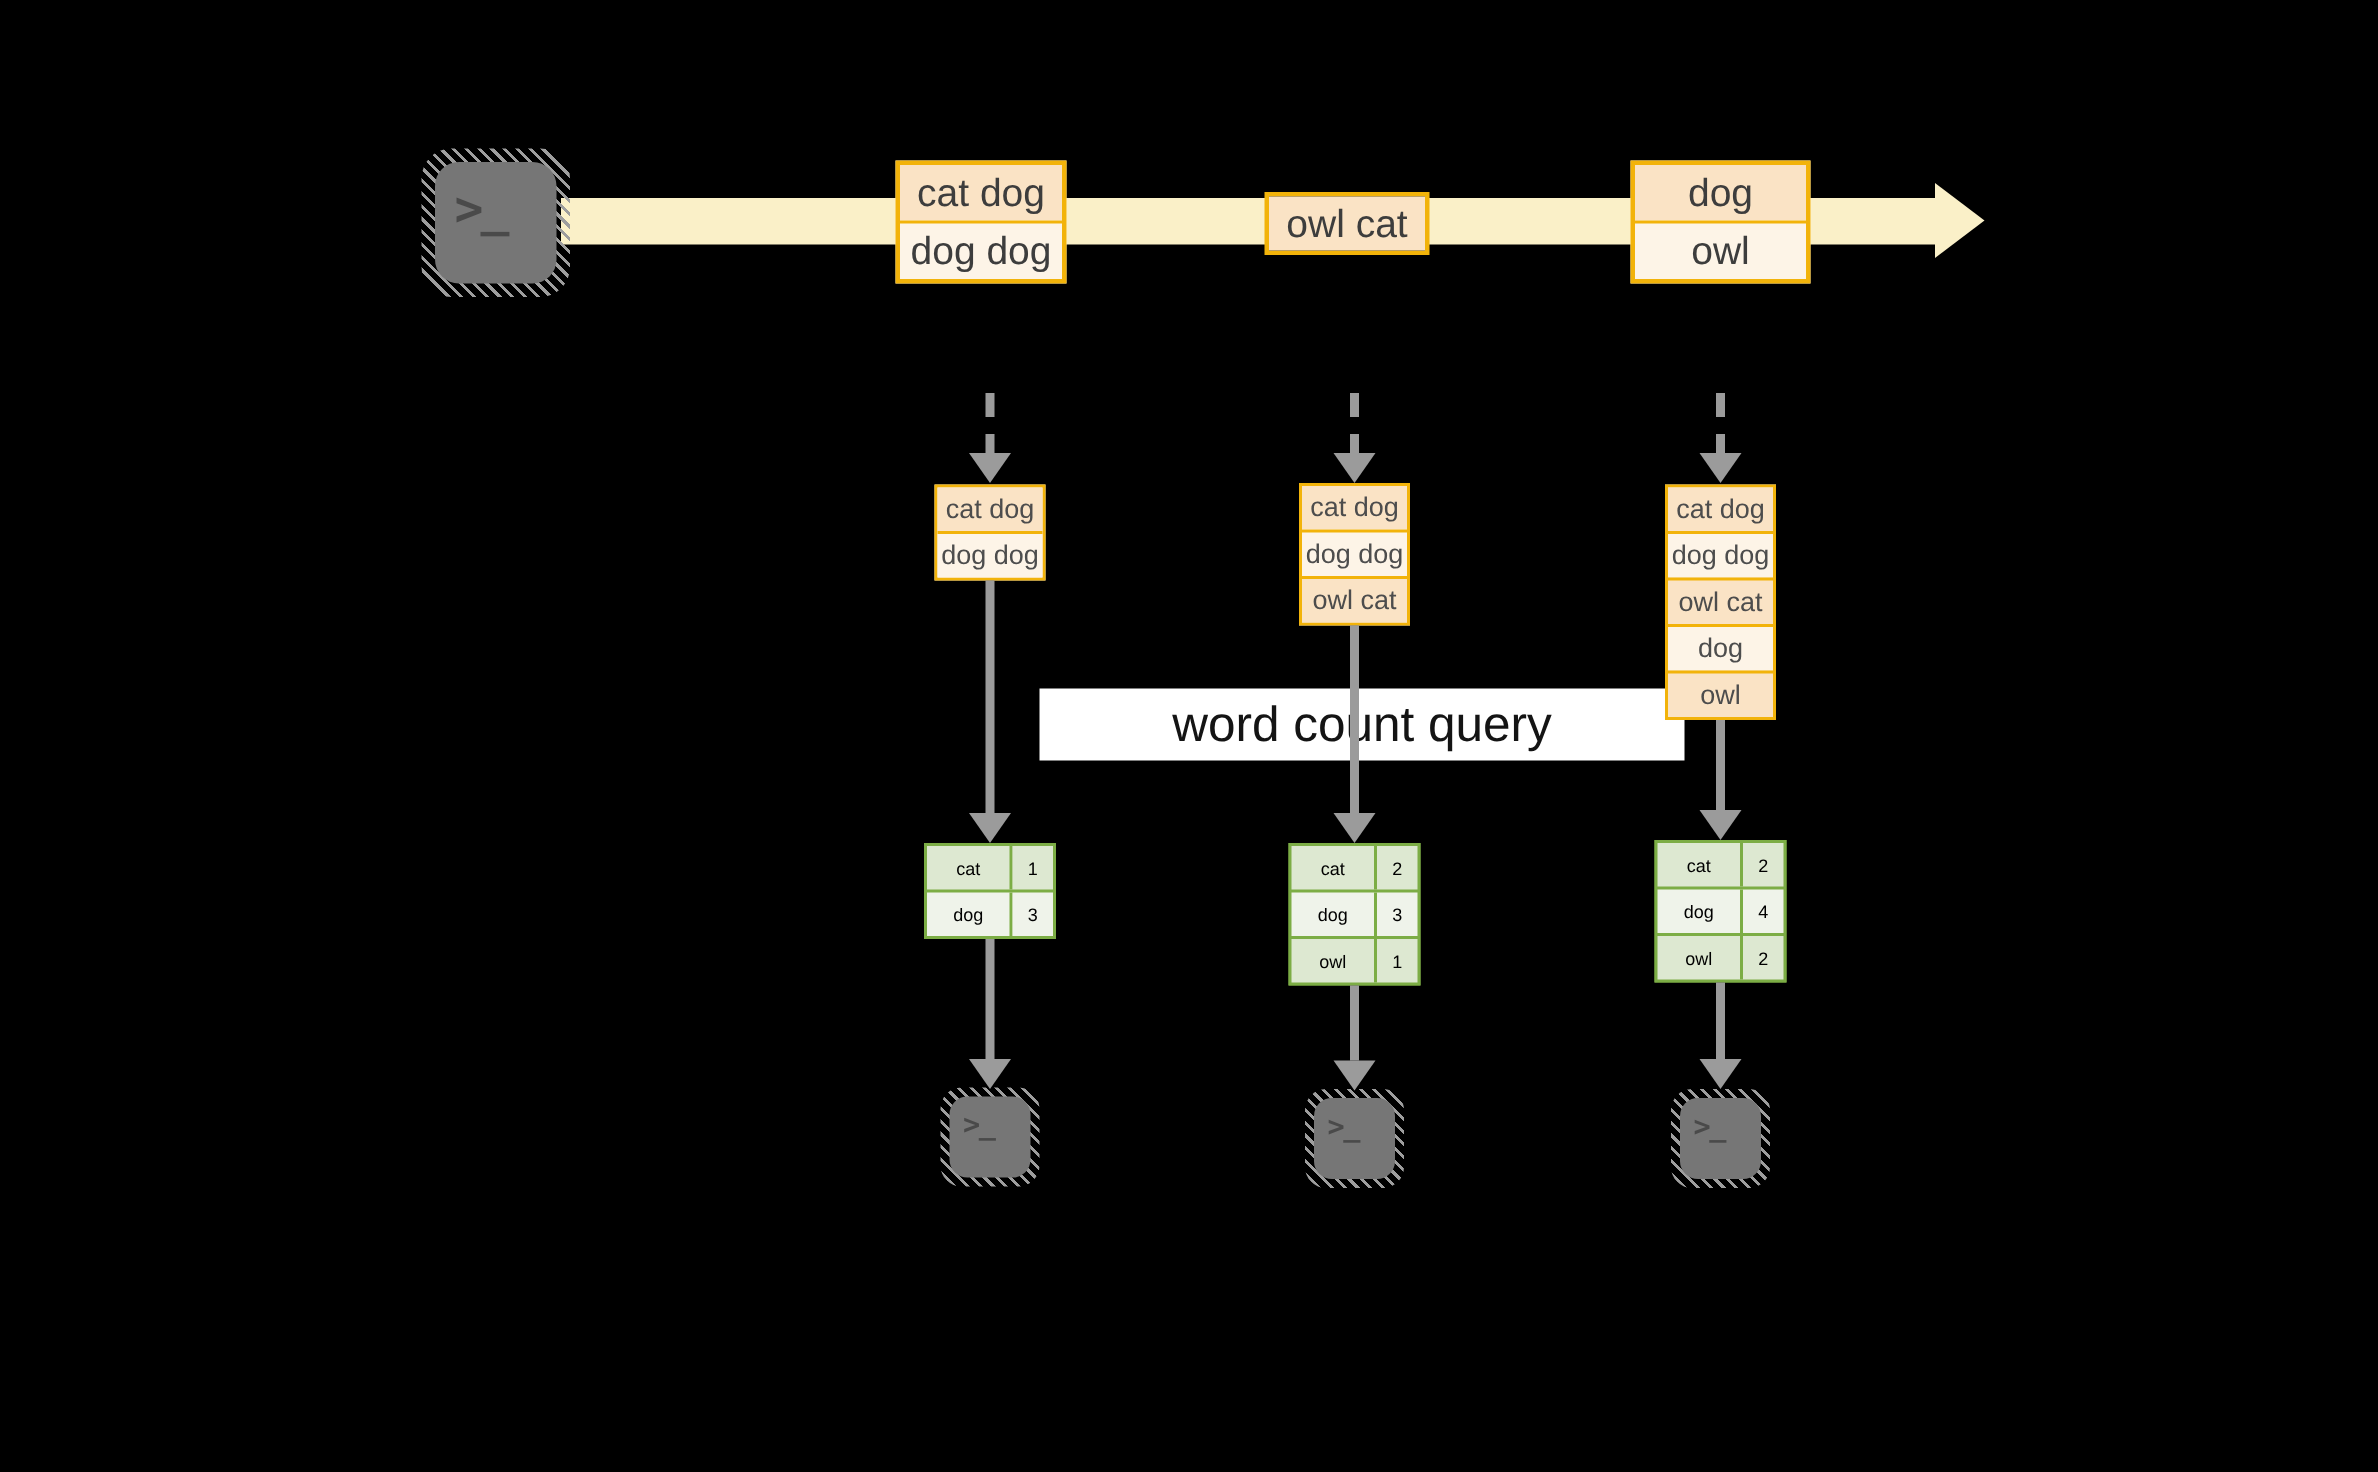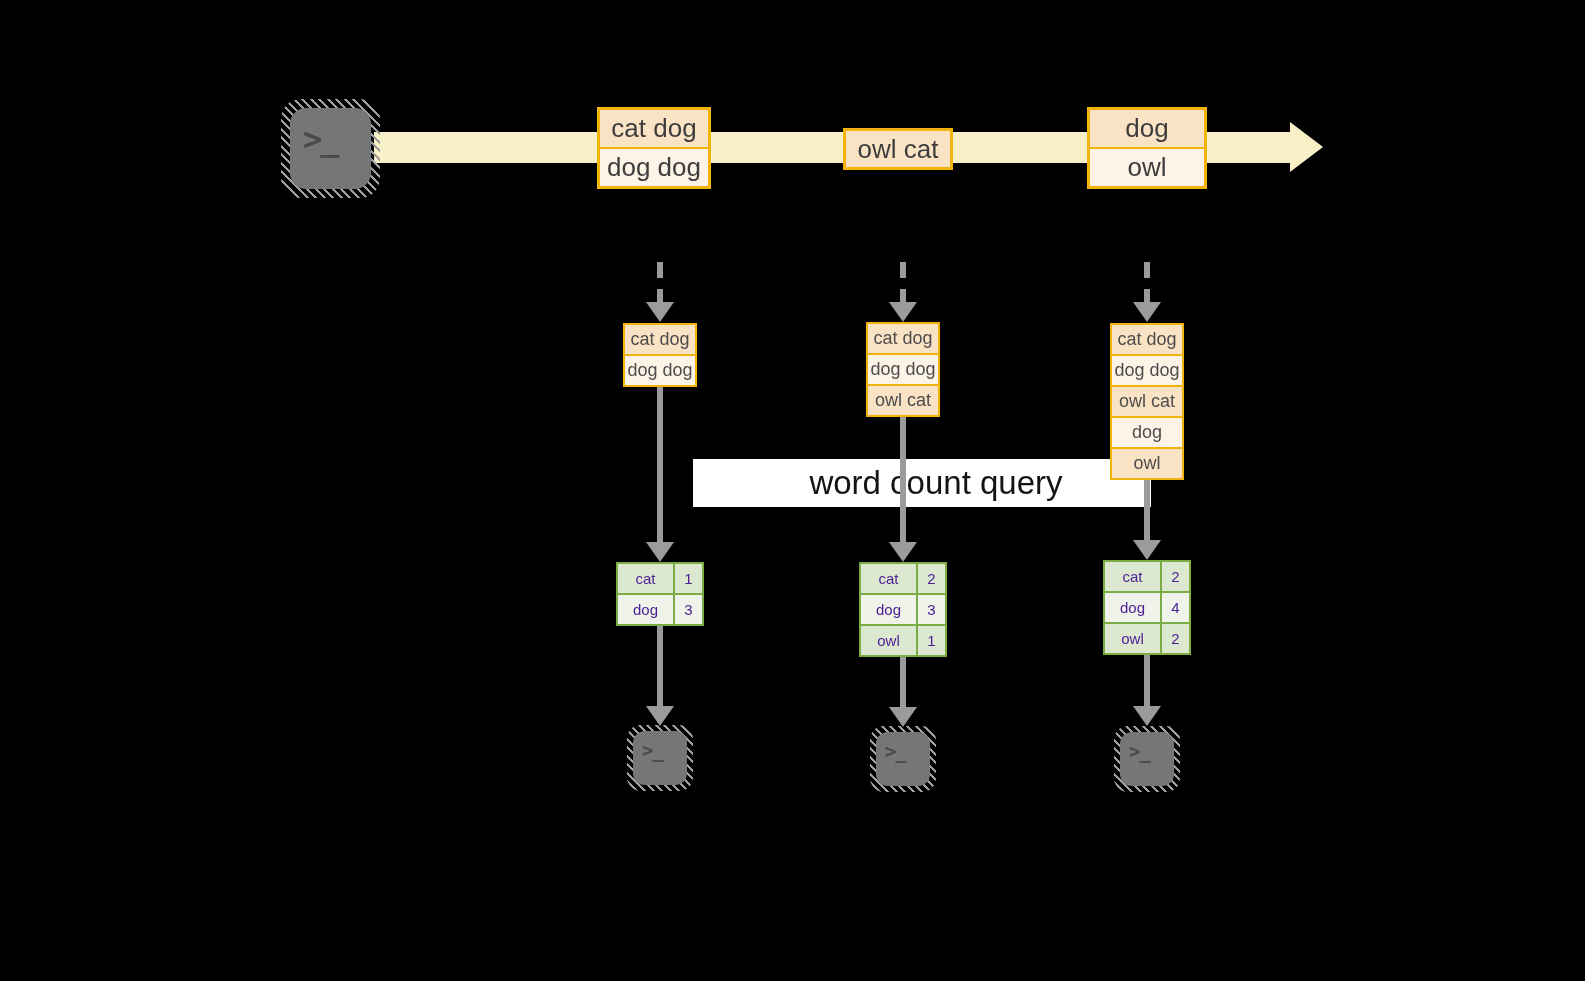--- a/index.html
+++ b/index.html
@@ -50,34 +50,34 @@
   .obox .orow:nth-child(odd){background:var(--peach-dark);}
   .obox .orow:nth-child(even){background:var(--peach-light);}
   .msgbox .orow{height:37px;font-size:26px;}
   .msgbox1r .orow{height:36px;font-size:26px;}
   .sbox{border-width:2px;}
   .sbox .orow{height:29px;font-size:18px;color:#4d4d4d;}
   .sbox .orow + .orow{border-top:2px solid var(--orange-border);}
 
   
   .query-band{left:693px;top:459px;width:430px;height:48px;background:var(--query-bg);z-index:1;
-    display:flex;align-items:center;justify-content:center;padding-left:28px;}
+    display:flex;align-items:center;justify-content:center;}
   .query-band span{font-size:33px;color:var(--query-text);}
 
   
   .vdash{width:6px;background:repeating-linear-gradient(to bottom,var(--arrow-gray) 0 16px,transparent 16px 27px);z-index:3;}
   .vsolid{width:6px;background:var(--arrow-gray);z-index:3;}
   .vhead{width:0;height:0;border-left:14px solid transparent;border-right:14px solid transparent;
     border-top:20px solid var(--arrow-gray);z-index:3;}
 
   
   .gtable{border:2px solid var(--green-border);z-index:2;background:var(--green-border);}
   .grow{display:flex;}
   .grow + .grow{border-top:2px solid var(--green-border);}
-  .gcell{display:flex;align-items:center;justify-content:center;font-size:15px;color:#4c1d95;height:29px;}
+  .gcell{display:flex;align-items:center;justify-content:center;font-size:12px;color:#000000;height:29px;}
   .gword{width:55px;border-right:2px solid var(--green-border);}
   .gcount{width:27px;}
   .grow:nth-child(odd) .gcell{background:var(--green-dark);}
   .grow:nth-child(even) .gcell{background:var(--green-light);}
 </style>
 </head>
 <body>
 
 <div class="canvas">
 

